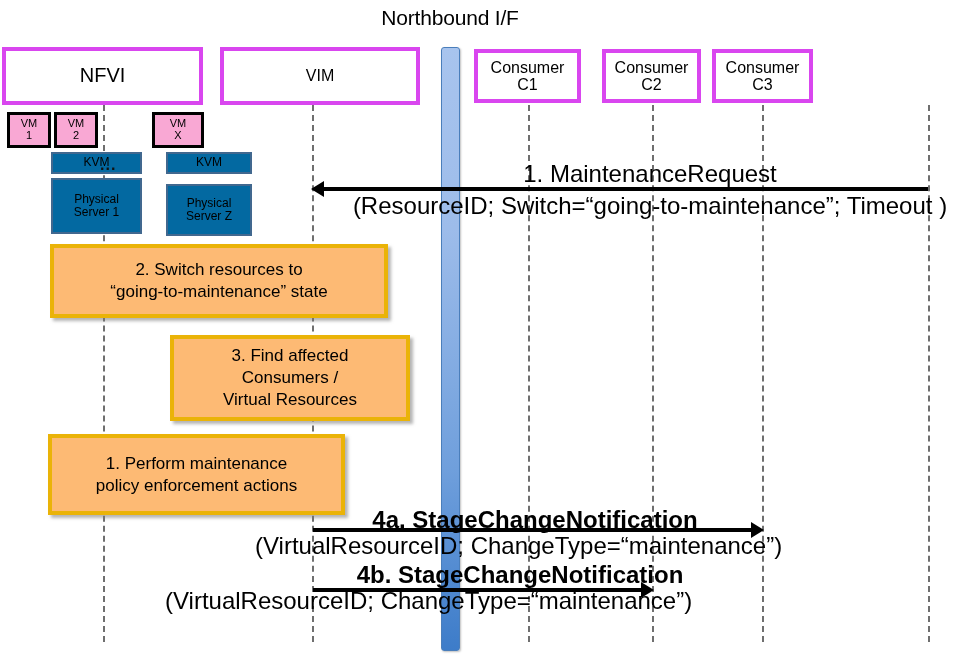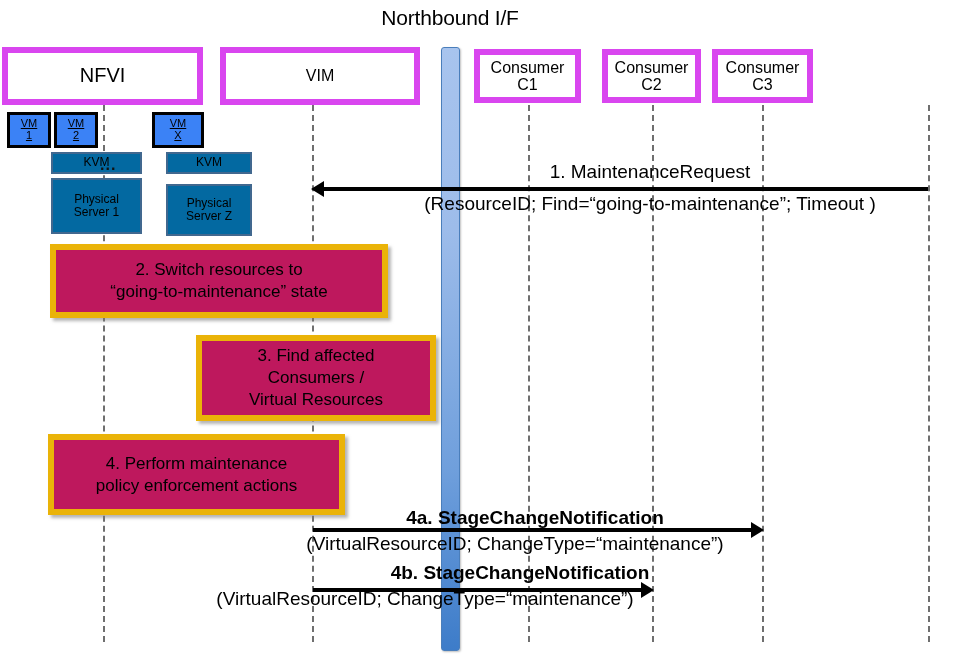--- a/index.html
+++ b/index.html
@@ -4,59 +4,59 @@
 <style>
   html,body{margin:0;padding:0;background:#ffffff;}
   body{width:965px;height:658px;position:relative;overflow:hidden;
        font-family:"Liberation Sans","DejaVu Sans",sans-serif;color:#000;}
   #stage{position:absolute;left:0;top:0;width:965px;height:583px;}
 
   .title{position:absolute;left:330px;top:6px;width:240px;text-align:center;
          font-size:21px;letter-spacing:-0.2px;white-space:nowrap;}
 
   
-  .actor{position:absolute;border:6px solid #d946ef;background:#fff;
+  .actor{position:absolute;border:4px solid #d946ef;background:#fff;
          display:flex;align-items:center;justify-content:center;
          text-align:center;line-height:1.08;box-sizing:border-box;}
   .actor .lbl{display:block;white-space:pre-line;}
 
   
   .lifeline{position:absolute;width:0;border-left:2px dashed #6f6f6f;}
 
   
   .nbbar{position:absolute;left:441px;top:47px;width:19px;height:604px;
          border:1px solid #4a7ebb;border-radius:3px;
          background:linear-gradient(180deg,#a8c4ee 0%,#9dbcea 30%,#6f9fdc 70%,#3d7cc9 100%);
          box-shadow:1px 1px 2px rgba(0,0,0,.25);box-sizing:border-box;}
 
   
-  .vmbox{position:absolute;border:3px solid #000;background:#3b82f6;box-sizing:border-box;
+  .vmbox{position:absolute;border:3px solid #000;background:#f9a8d4;box-sizing:border-box;
          display:flex;align-items:center;justify-content:center;text-align:center;
-         font-size:11px;line-height:1.05;white-space:pre-line;text-decoration:underline;}
+         font-size:11px;line-height:1.05;white-space:pre-line;}
   .bluebox{position:absolute;border:2px solid #41688f;background:#0369a1;box-sizing:border-box;
            display:flex;align-items:center;justify-content:center;text-align:center;
            font-size:12px;line-height:1.12;white-space:pre-line;margin-left:44px;}
   .ellipsis{position:absolute;font-size:16px;font-weight:bold;letter-spacing:1px;color:#111;}
 
   
-  .note{position:absolute;border:6px solid #eab308;background:#be185d;box-sizing:border-box;
+  .note{position:absolute;border:4px solid #eab308;background:#fdba74;box-sizing:border-box;
         display:flex;align-items:center;justify-content:center;text-align:center;
         font-size:17px;line-height:1.28;white-space:pre-line;
         box-shadow:3px 3px 3px rgba(120,120,120,.55);padding:16px 6px;}
 
   
   .arrow{position:absolute;height:4px;background:#000;}
   .arrow.right::after{content:"";position:absolute;right:-11px;top:-6px;
         border-left:13px solid #000;border-top:8px solid transparent;
         border-bottom:8px solid transparent;}
   .arrow.left::before{content:"";position:absolute;left:-11px;top:-6px;
         border-right:13px solid #000;border-top:8px solid transparent;
         border-bottom:8px solid transparent;}
 
-  .msg{position:absolute;font-size:19px;white-space:nowrap;line-height:1.12;}
+  .msg{position:absolute;font-size:24px;white-space:nowrap;line-height:1.12;}
   .msg.c{text-align:center;}
 </style>
 </head>
 <body>
 
 <div id="stage">
 
   <div class="title">Northbound I/F</div>
 
   <div class="lifeline" style="left:103px;top:105px;height:537px;"></div>
@@ -113,35 +113,35 @@
     <span>Physical
 Server 1</span>
   </div>
   <div class="bluebox" style="left:122px;top:184px;width:86px;height:52px;">
     <span>Physical
 Server Z</span>
   </div>
 
   <div class="arrow left" style="left:322px;top:187px;width:606px;"></div>
   <div class="msg c" style="left:440px;top:161px;width:420px;">1.   MaintenanceRequest</div>
-  <div class="msg c" style="left:350px;top:193px;width:600px;">(ResourceID; Find=“going-to-maintenance”; Timeout )</div>
+  <div class="msg c" style="left:350px;top:193px;width:600px;">(ResourceID; Switch=“going-to-maintenance”; Timeout )</div>
 
   <div class="note" style="left:50px;top:244px;width:338px;height:74px;">
     <span>2. Switch resources to
 “going-to-maintenance” state</span>
   </div>
 
-  <div class="note" style="left:196px;top:335px;width:240px;height:86px;">
+  <div class="note" style="left:170px;top:335px;width:240px;height:86px;">
     <span>3. Find affected
 Consumers /
 Virtual Resources</span>
   </div>
 
   <div class="note" style="left:48px;top:434px;width:297px;height:81px;">
-    <span>4. Perform maintenance
+    <span>1. Perform maintenance
 policy enforcement actions</span>
   </div>
 
   <div class="arrow right" style="left:313px;top:528px;width:440px;"></div>
   <div class="msg c" style="left:310px;top:507px;width:450px;font-weight:bold;">4a. StageChangeNotification</div>
   <div class="msg c" style="left:255px;top:533px;width:520px;">(VirtualResourceID; ChangeType=“maintenance”)</div>
 
   <div class="arrow right" style="left:313px;top:588px;width:330px;"></div>
   <div class="msg c" style="left:310px;top:562px;width:420px;font-weight:bold;">4b. StageChangeNotification</div>
   <div class="msg c" style="left:165px;top:588px;width:520px;">(VirtualResourceID; ChangeType=“maintenance”)</div>

